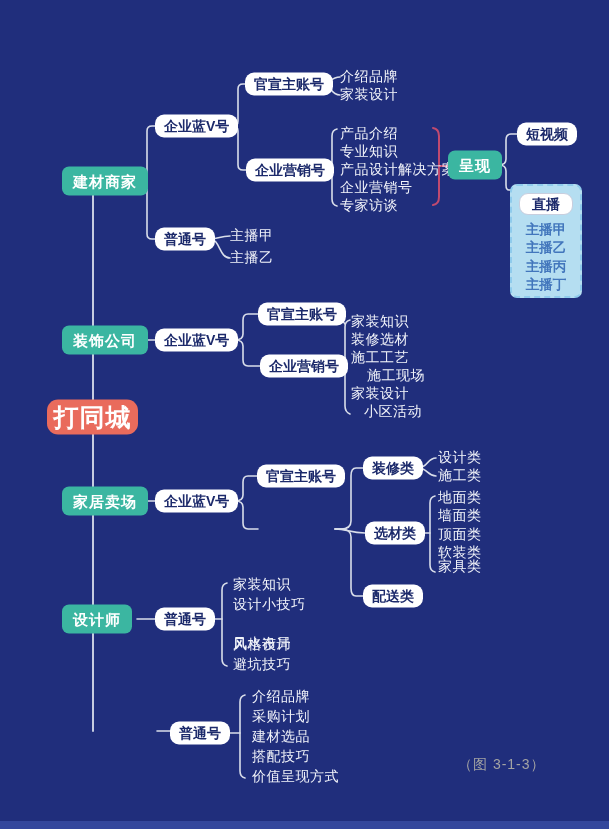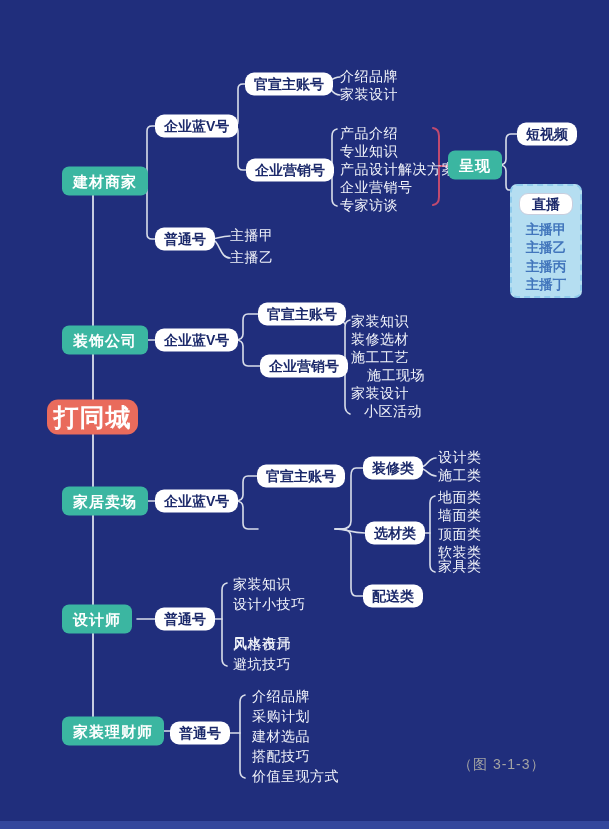--- a/index.html
+++ b/index.html
@@ -163,21 +163,20 @@
   <div class="wbox" style="left:363px;top:596px">配送类</div>
 
   <div class="tbox" style="left:62px;top:619px">设计师</div>
   <div class="wbox" style="left:155px;top:619px">普通号</div>
   <div class="item" style="left:233px;top:585px">家装知识</div>
   <div class="item" style="left:233px;top:605px">设计小技巧</div>
   <div class="item" style="left:233px;top:644px">风水布局</div>
   <div class="item" style="left:233px;top:645px">风格设计</div>
   <div class="item" style="left:233px;top:665px">避坑技巧</div>
 
-  <div class="tbox" style="left:62px;top:731px">家装理财师</div>
   <div class="wbox" style="left:170px;top:733px">普通号</div>
   <div class="item" style="left:252px;top:697px">介绍品牌</div>
   <div class="item" style="left:252px;top:717px">采购计划</div>
   <div class="item" style="left:252px;top:737px">建材选品</div>
   <div class="item" style="left:252px;top:757px">搭配技巧</div>
   <div class="item" style="left:252px;top:777px">价值呈现方式</div>
 
   <div class="caption" style="left:458px;top:765px">（图 3-1-3）</div>
 
   <div class="bottom-strip"></div>

